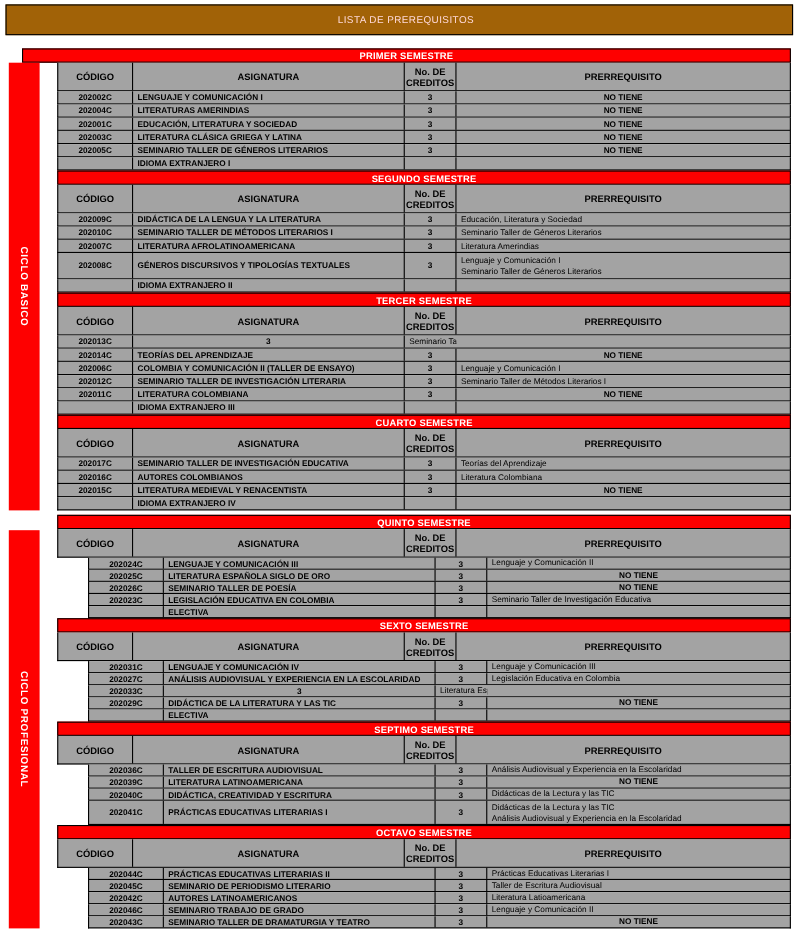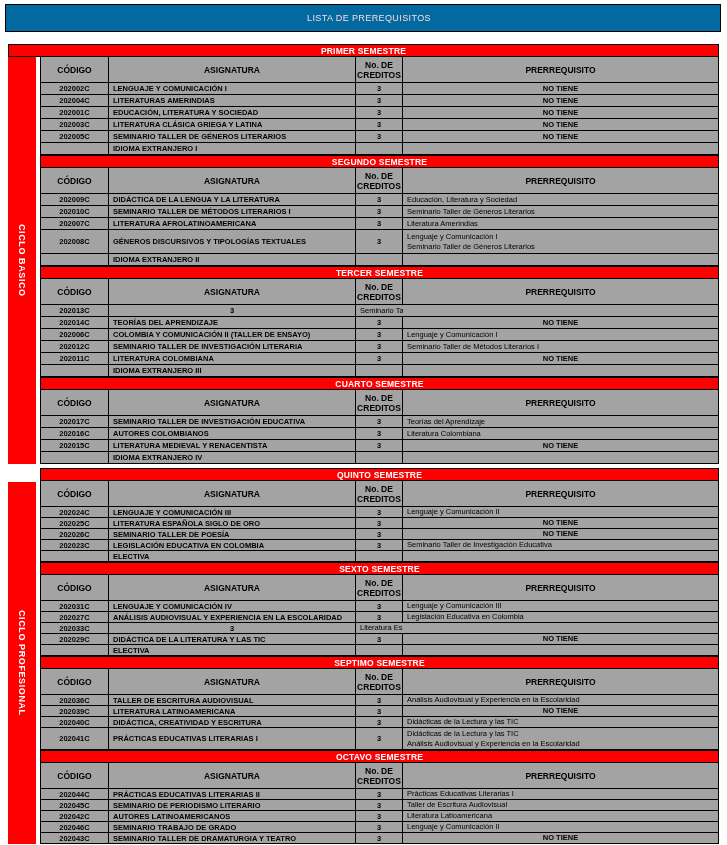--- a/index.html
+++ b/index.html
@@ -7,27 +7,27 @@
     width:727px;height:845px;
     background:#ffffff;
     position:relative;
     overflow:hidden;
     font-family:"Liberation Sans",sans-serif;
     color:#000;
   }
   
   .banner{
     position:absolute;left:5px;top:4px;width:716px;height:28px;
-    background:#0369a1;border:1.5px solid #000;box-sizing:border-box;
+    background:#a16207;border:1.5px solid #000;box-sizing:border-box;
     display:flex;align-items:center;justify-content:center;
     color:#ffd9d9;font-size:9px;letter-spacing:.4px;padding-left:12px;
   }
   
   .main{position:absolute;left:8px;top:44px;width:711px;}
-  .cycle{position:relative;padding-left:32px;}
+  .cycle{position:relative;padding-left:44px;}
   .cycle.c2{margin-top:4px;}
   .cycle-bar{
     position:absolute;left:0;width:28px;bottom:0;background:#fe0000;
     display:flex;align-items:center;justify-content:center;
   }
   .c1 .cycle-bar{top:13px;}
   .c2 .cycle-bar{top:14px;}
   .cycle-bar-label{
     writing-mode:vertical-rl;text-orientation:mixed;
     color:#fff;font-weight:bold;font-size:9px;letter-spacing:.6px;white-space:nowrap;
@@ -40,21 +40,21 @@
   }
   .band-full{margin-left:-32px;width:calc(100% + 32px);}
   
   .t-head,.t-row{
     display:grid;grid-template-columns:68px 247px 47px 1fr;
     box-sizing:border-box;border:1px solid #000;border-top:none;
     align-items:stretch;background:#a3a3a3;
   }
   .t-head{height:26px;font-weight:bold;font-size:8.5px;}
   .t-row{height:12px;font-size:7.5px;}
-  .c2 .t-row{height:11px;}
+  .c2 .t-row{height:11px;margin-left:28px;}
   .t-row.double{height:24px;}
   .c2 .t-row.double{height:22px;}
   .cell{
     display:flex;flex-direction:column;justify-content:center;
     overflow:hidden;white-space:nowrap;box-sizing:border-box;
     border-right:1px solid #000;
   }
   .cell:last-child{border-right:none;}
   .cell.center{align-items:center;text-align:center;}
   .cell.left{padding-left:4px;align-items:flex-start;text-align:left;}

